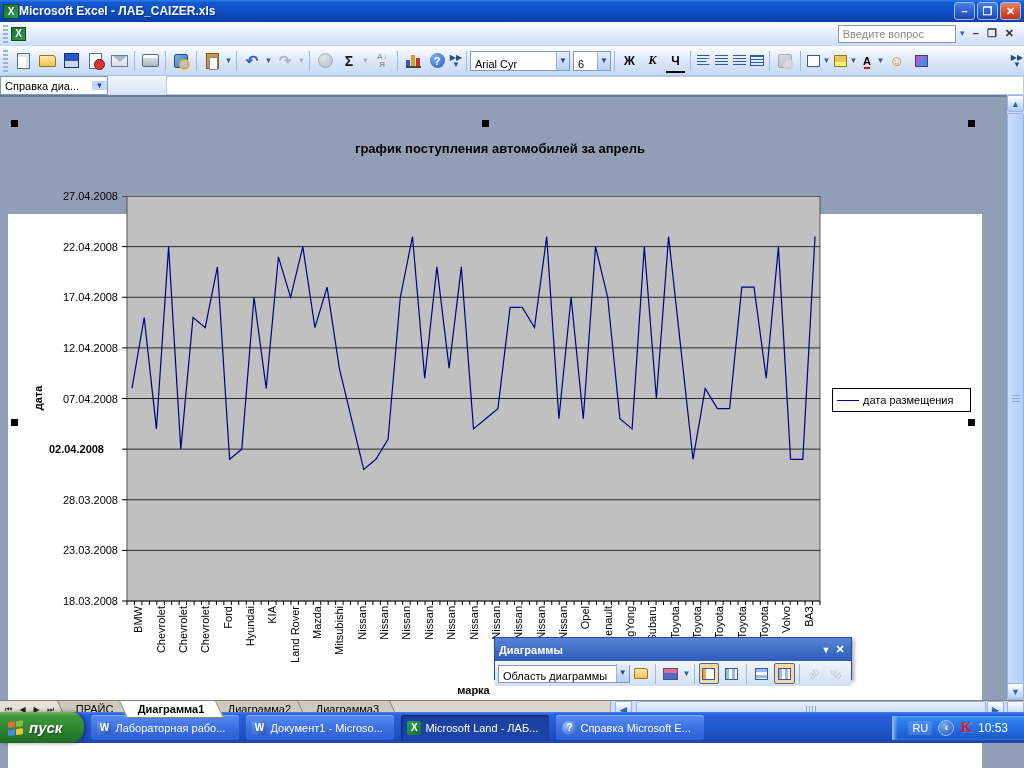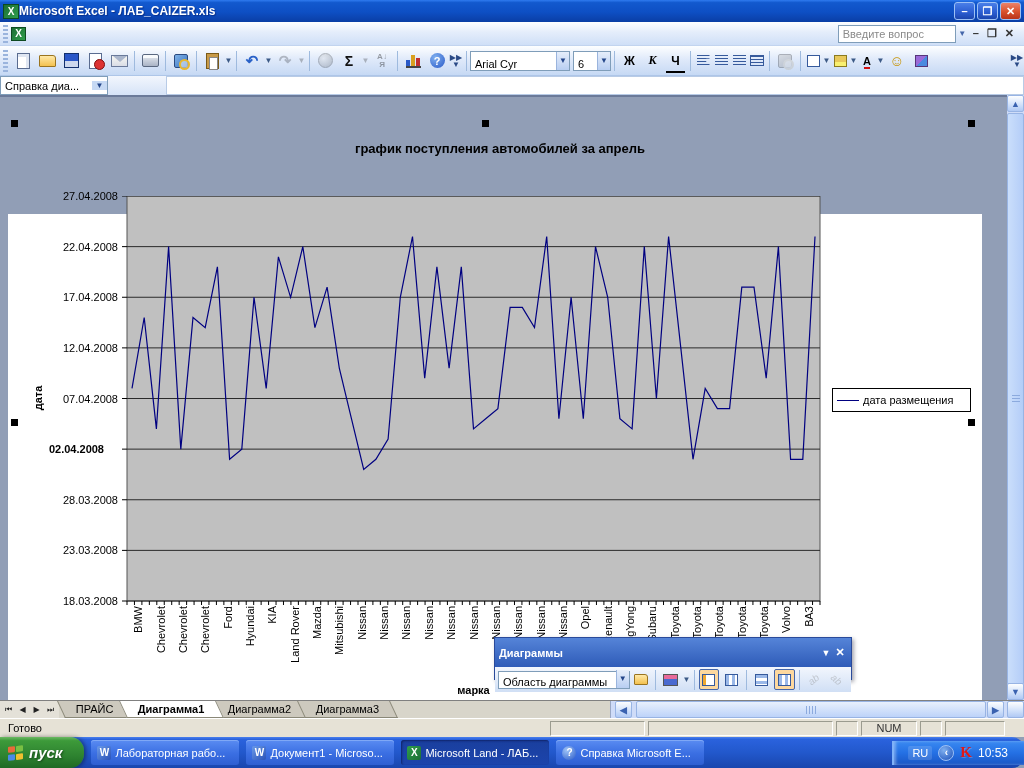--- a/index.html
+++ b/index.html
@@ -128,21 +128,21 @@
     background:linear-gradient(180deg,#fdfeff,#cfe0fa 60%,#b0c9f4); color:#3a62b0; font-size:9px;
     display:flex; align-items:center; justify-content:center; font-weight:bold;}
   .vthumb { position:absolute; left:0; top:18px; width:17px; height:572px; border:1px solid #98b4e4;
     border-radius:2px; background:linear-gradient(90deg,#cadefb,#b4cdf8); }
   .vthumb:after { content:""; position:absolute; left:4px; top:50%; width:8px; height:8px; margin-top:-4px;
     background:repeating-linear-gradient(180deg,#8caade 0 1px,transparent 1px 3px); }
 
   
   .charts-tb { position:absolute; left:494px; top:637px; width:358px; height:43px;
     border:1px solid #2a4a9a; background:#d6e3f7; z-index:10; box-shadow:2px 2px 4px rgba(0,0,30,.35); }
-  .charts-tb .tbar { height:29px; background:linear-gradient(180deg,#5584d8,#2e5bb8);
+  .charts-tb .tbar { height:23px; background:linear-gradient(180deg,#5584d8,#2e5bb8);
     color:#fff; font-weight:bold; font-size:11px; display:flex; align-items:center; padding:0 4px; }
   .charts-tb .tbar .tb-btn { margin-left:auto; color:#fff; font-size:9px; width:14px; text-align:center; }
   .charts-tb .tbar .tb-x { color:#fff; font-size:11px; width:14px; text-align:center; font-weight:bold;}
   .charts-tb .body { height:25px; display:flex; align-items:center; padding:0 3px;
     background:linear-gradient(180deg,#f2f6fd,#d0dff5); }
   .ct-btn { width:22px; height:21px; display:inline-flex; align-items:center; justify-content:center;
     margin:0 1px; border:1px solid transparent; border-radius:2px; }
   .ct-btn.sel { background:#fdd89e; border-color:#4466aa; }
   .mini-grid { width:13px; height:12px; border:1px solid #365a9c;
     background:repeating-linear-gradient(90deg,#9ab8e8 0 3px,#fff 3px 6px); }
@@ -174,22 +174,22 @@
     background:repeating-linear-gradient(90deg,#8caade 0 1px,transparent 1px 3px); }
 
   
   .statusbar { position:absolute; left:0; top:718px; width:1024px; height:19px; background:#e6e2d6;
     border-top:1px solid #fff; display:flex; align-items:center; font-size:11px; }
   .statusbar .ready { padding-left:8px; flex:0 0 550px; }
   .scell { height:15px; border:1px solid #9b9b8f; border-right-color:#fff; border-bottom-color:#fff;
     margin-right:3px; display:flex; align-items:center; justify-content:center; color:#333; }
 
   
-  .taskbar { position:absolute; left:0; top:737px; width:1024px; height:31px;
-    background:linear-gradient(180deg,#4a80ee 0%,#2a62dd 8%,#2258cc 50%,#1a46ae 100%); display:flex; align-items:center;border-radius:12px; }
+  .taskbar { position:absolute; left:0; top:712px; width:1024px; height:31px;
+    background:linear-gradient(180deg,#4a80ee 0%,#2a62dd 8%,#2258cc 50%,#1a46ae 100%); display:flex; align-items:center; }
   .startbtn { height:31px; padding:0 22px 0 8px; display:flex; align-items:center; gap:5px;
     background:linear-gradient(180deg,#6cb964 0%,#3d9a3a 12%,#2e8330 60%,#1f6a24 100%);
     border-radius:0 14px 14px 0; box-shadow:2px 0 4px rgba(0,0,0,.4); }
   .startbtn .flag { width:16px; height:14px; display:grid; grid-template-columns:7px 7px; gap:1px; transform:skewY(-6deg); }
   .startbtn .flag i { display:block; height:6px; border-radius:1px; }
   .startbtn .label { color:#fff; font-weight:bold; font-style:italic; font-size:15px; text-shadow:1px 1px 2px #1a4a1a; }
   .taskbtn { height:25px; margin-left:7px; width:148px; display:flex; align-items:center; gap:4px;
     padding:0 6px; border-radius:3px; color:#fff; font-size:11px; white-space:nowrap; overflow:hidden;
     background:linear-gradient(180deg,#5a8cf2,#3a6ee2 55%,#2f5fd2); box-shadow:inset 0 1px 0 #7fa8f6; }
   .taskbtn.active { background:linear-gradient(180deg,#1a3f9e,#1c44ac); box-shadow:inset 1px 1px 2px #10246a; }

